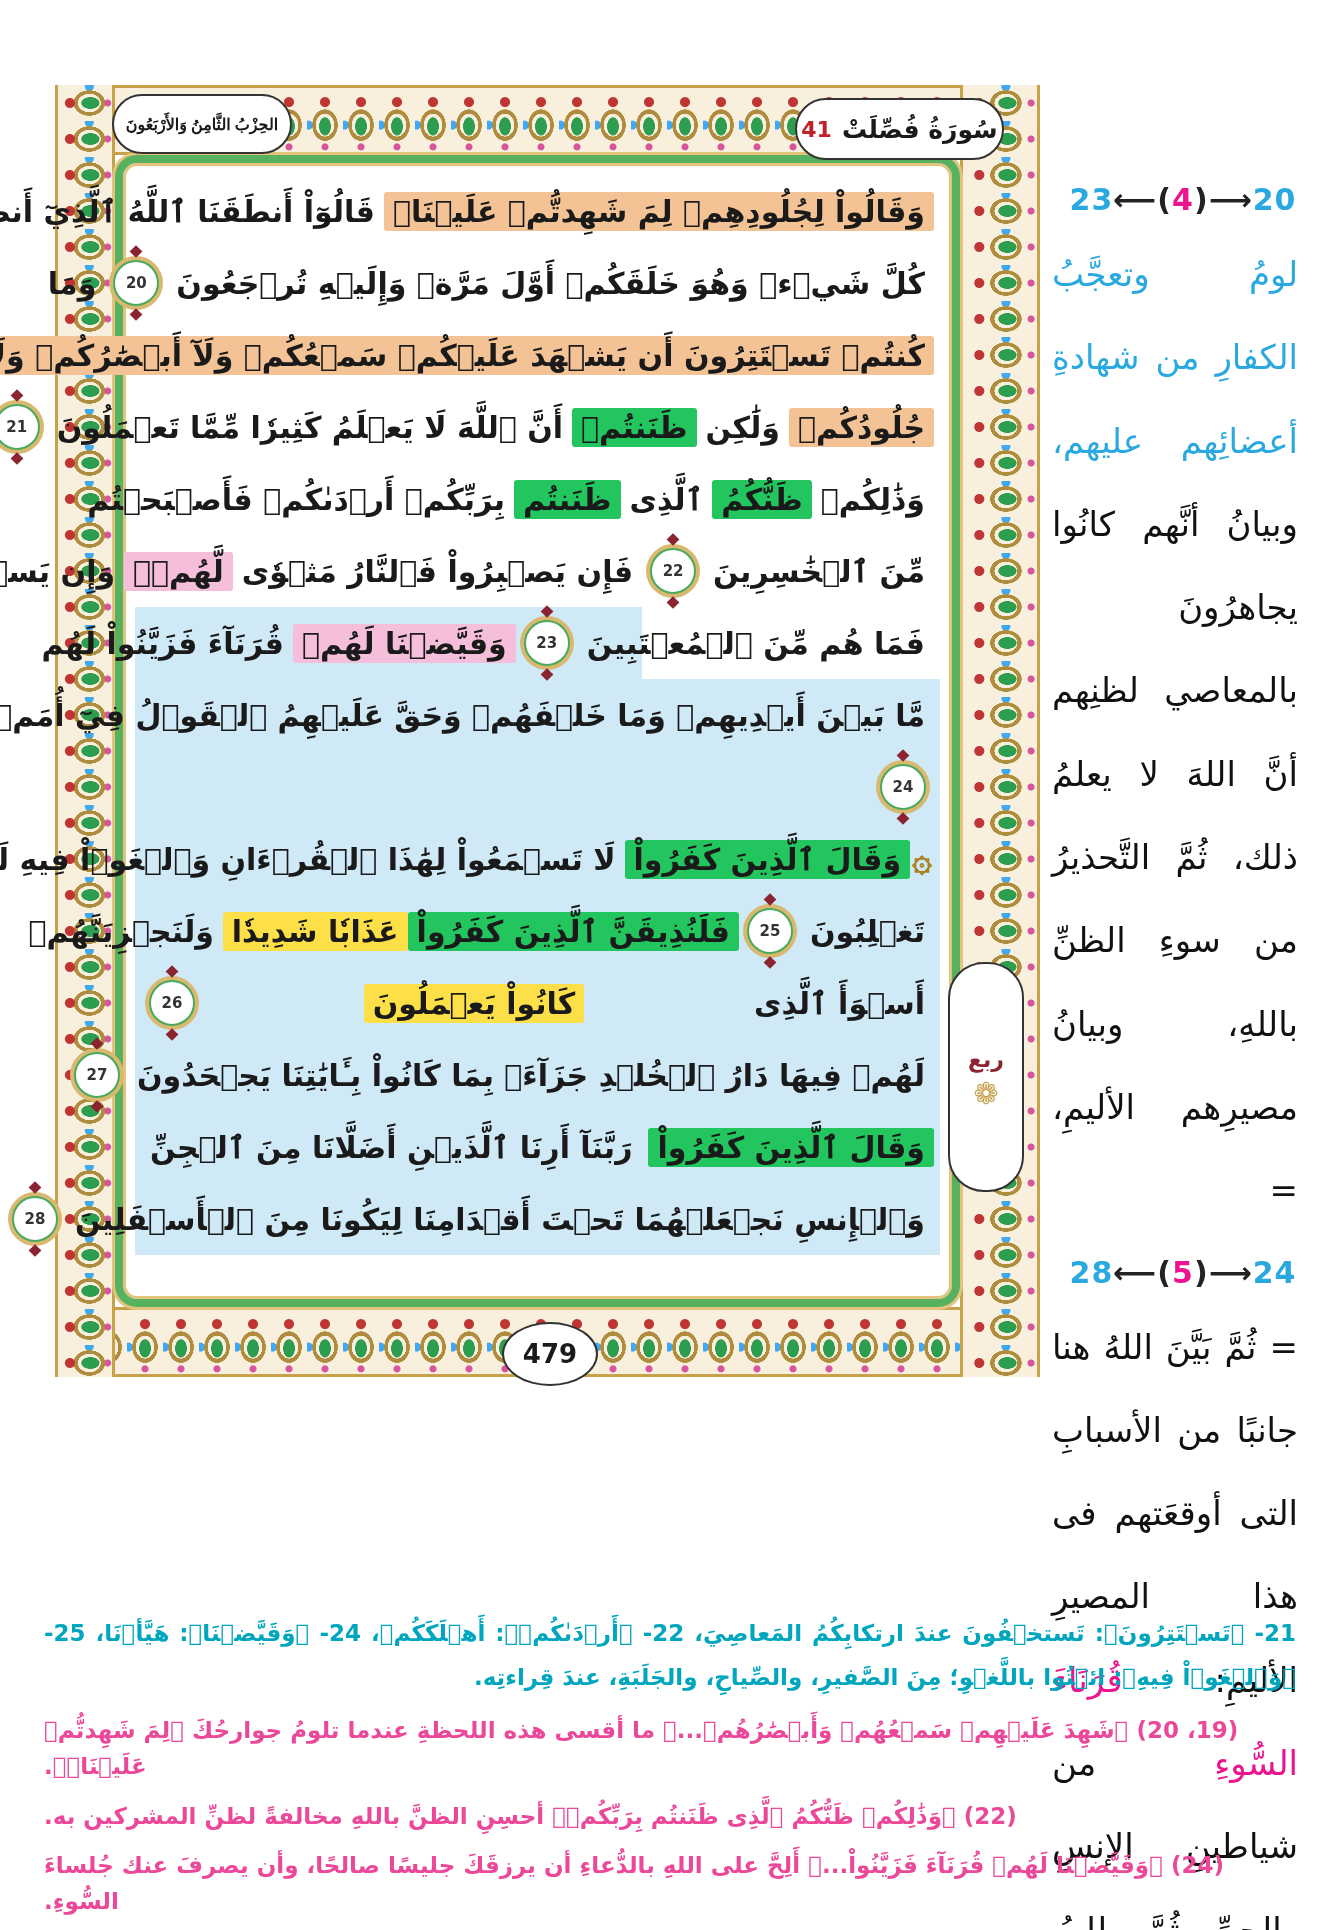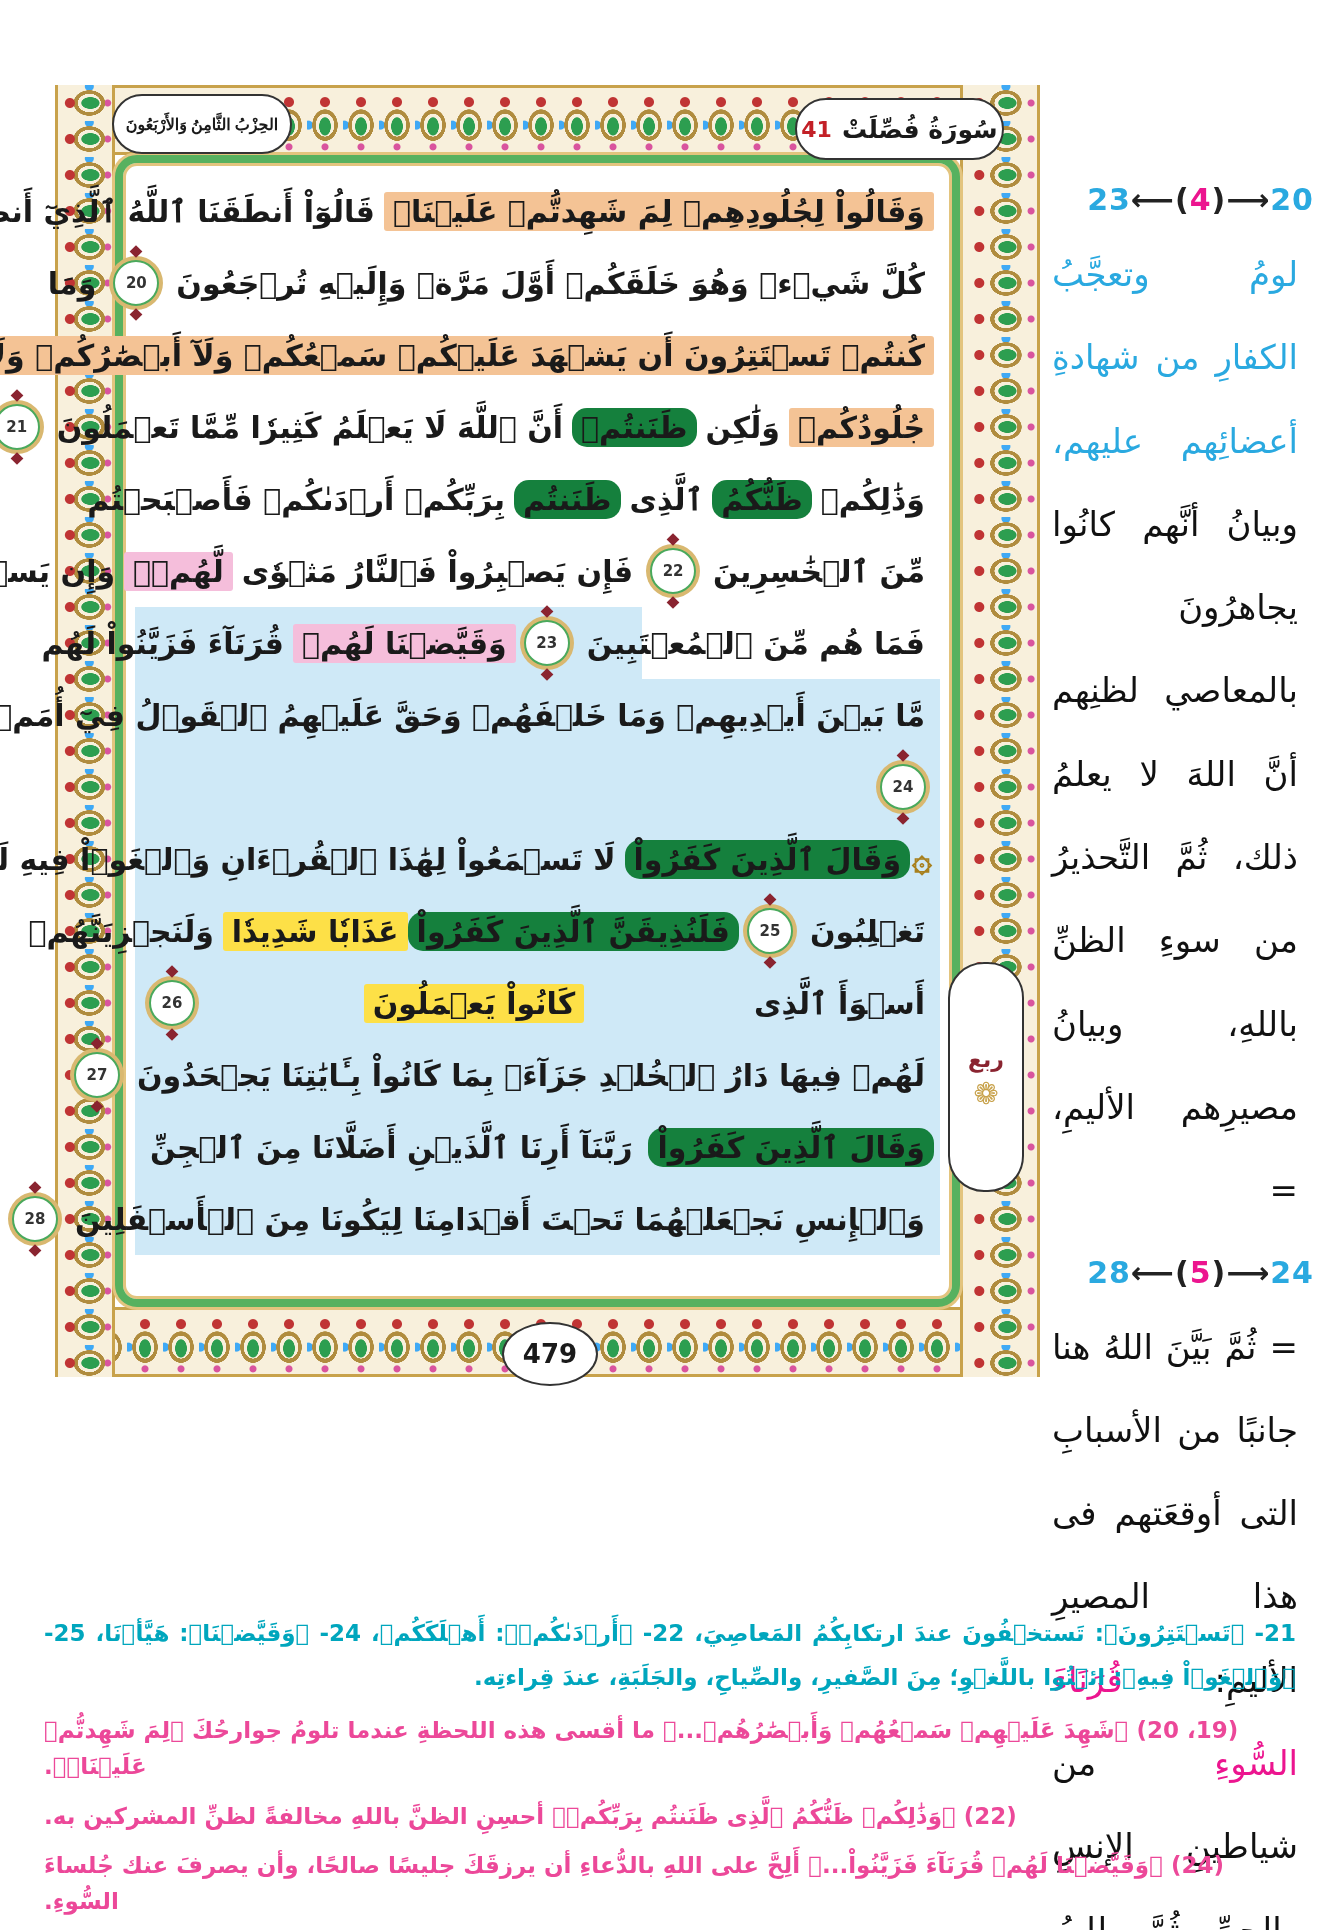--- a/index.html
+++ b/index.html
@@ -38,21 +38,21 @@
 
   
   .qarea{position:absolute;left:12px;right:12px;top:12px;}
   .qline{display:flex;justify-content:space-between;align-items:center;direction:rtl;
     height:72px;font-size:30px;font-weight:bold;padding:0 6px;white-space:nowrap;}
   .qline.bg-blue{background:#cfe9f7;}
   .qline.bg-split{background:linear-gradient(to left,#ffffff 0 37%,#cfe9f7 37%);}
   .seg{padding:2px 9px;border-radius:3px;}
   .seg.h-none{background:transparent;}
   .seg.h-orange{background:#f4c395;}
-  .seg.h-yellow{background:#15803d;border-radius:15px;}
+  .seg.h-yellow{background:#22c55e;}
   .seg.h-pink{background:#f5bedb;}
   .seg.h-pale{background:#fde047;}
   .qline .seg:only-child{flex:1;text-align:justify;text-align-last:justify;}
   .marker{position:relative;display:inline-flex;align-items:center;justify-content:center;
     min-width:42px;height:42px;border-radius:50%;background:#fff;border:2px solid #4aa95c;
     box-shadow:0 0 0 4px #d9b870;font-size:15px;font-weight:bold;color:#333;margin:0 8px;}
   .marker::before,.marker::after{content:"";position:absolute;left:50%;width:9px;height:9px;
     background:#8a2430;transform:translateX(-50%) rotate(45deg);}
   .marker::before{top:-15px;}
   .marker::after{bottom:-15px;}
@@ -64,21 +64,21 @@
   .hizb{left:112px;top:94px;width:180px;height:60px;font-size:16px;font-weight:bold;text-align:center;direction:rtl;padding:0 8px;box-sizing:border-box;font-family:Liberation Serif, serif;}
   .surah{left:795px;top:98px;width:205px;height:58px;font-size:25px;font-weight:bold;direction:rtl;gap:10px;}
   .surah .num{color:#c32027;font-size:22px;}
   .rub{left:948px;top:962px;width:72px;height:226px;border-radius:36px;flex-direction:column;gap:8px;z-index:6;}
   .rub .word{font-size:22px;font-weight:bold;color:#8a2430;}
   .rub .orn{font-size:30px;color:#c8a24b;line-height:0.9;text-align:center;}
   .pageno{left:502px;top:1322px;width:92px;height:60px;border-radius:50%;font-size:26px;font-weight:bold;z-index:6;}
 
   
   .sidebar{position:absolute;left:1052px;top:182px;width:262px;direction:rtl;}
-  .sb-head{direction:ltr;text-align:right;font-size:30px;font-weight:bold;letter-spacing:1px;color:#222;}
+  .sb-head{direction:ltr;text-align:center;font-size:30px;font-weight:bold;letter-spacing:1px;color:#222;}
   .sb-head .cy{color:#2aa9e0;}
   .sb-head .mg{color:#ec158f;}
   .sb-p{margin:16px 16px 0 0;font-size:34px;line-height:2.45;text-align:justify;color:#111;}
   .sb-p .cy{color:#2aa9e0;}
   .sb-p .mg{color:#ec158f;}
   .sb-head.second{margin-top:22px;}
 
   
   .footnotes{position:absolute;left:44px;top:1612px;width:1252px;direction:rtl;}
   .fn-teal{color:#00a6bd;font-size:23px;font-weight:bold;line-height:1.9;text-align:justify;margin:0;}

